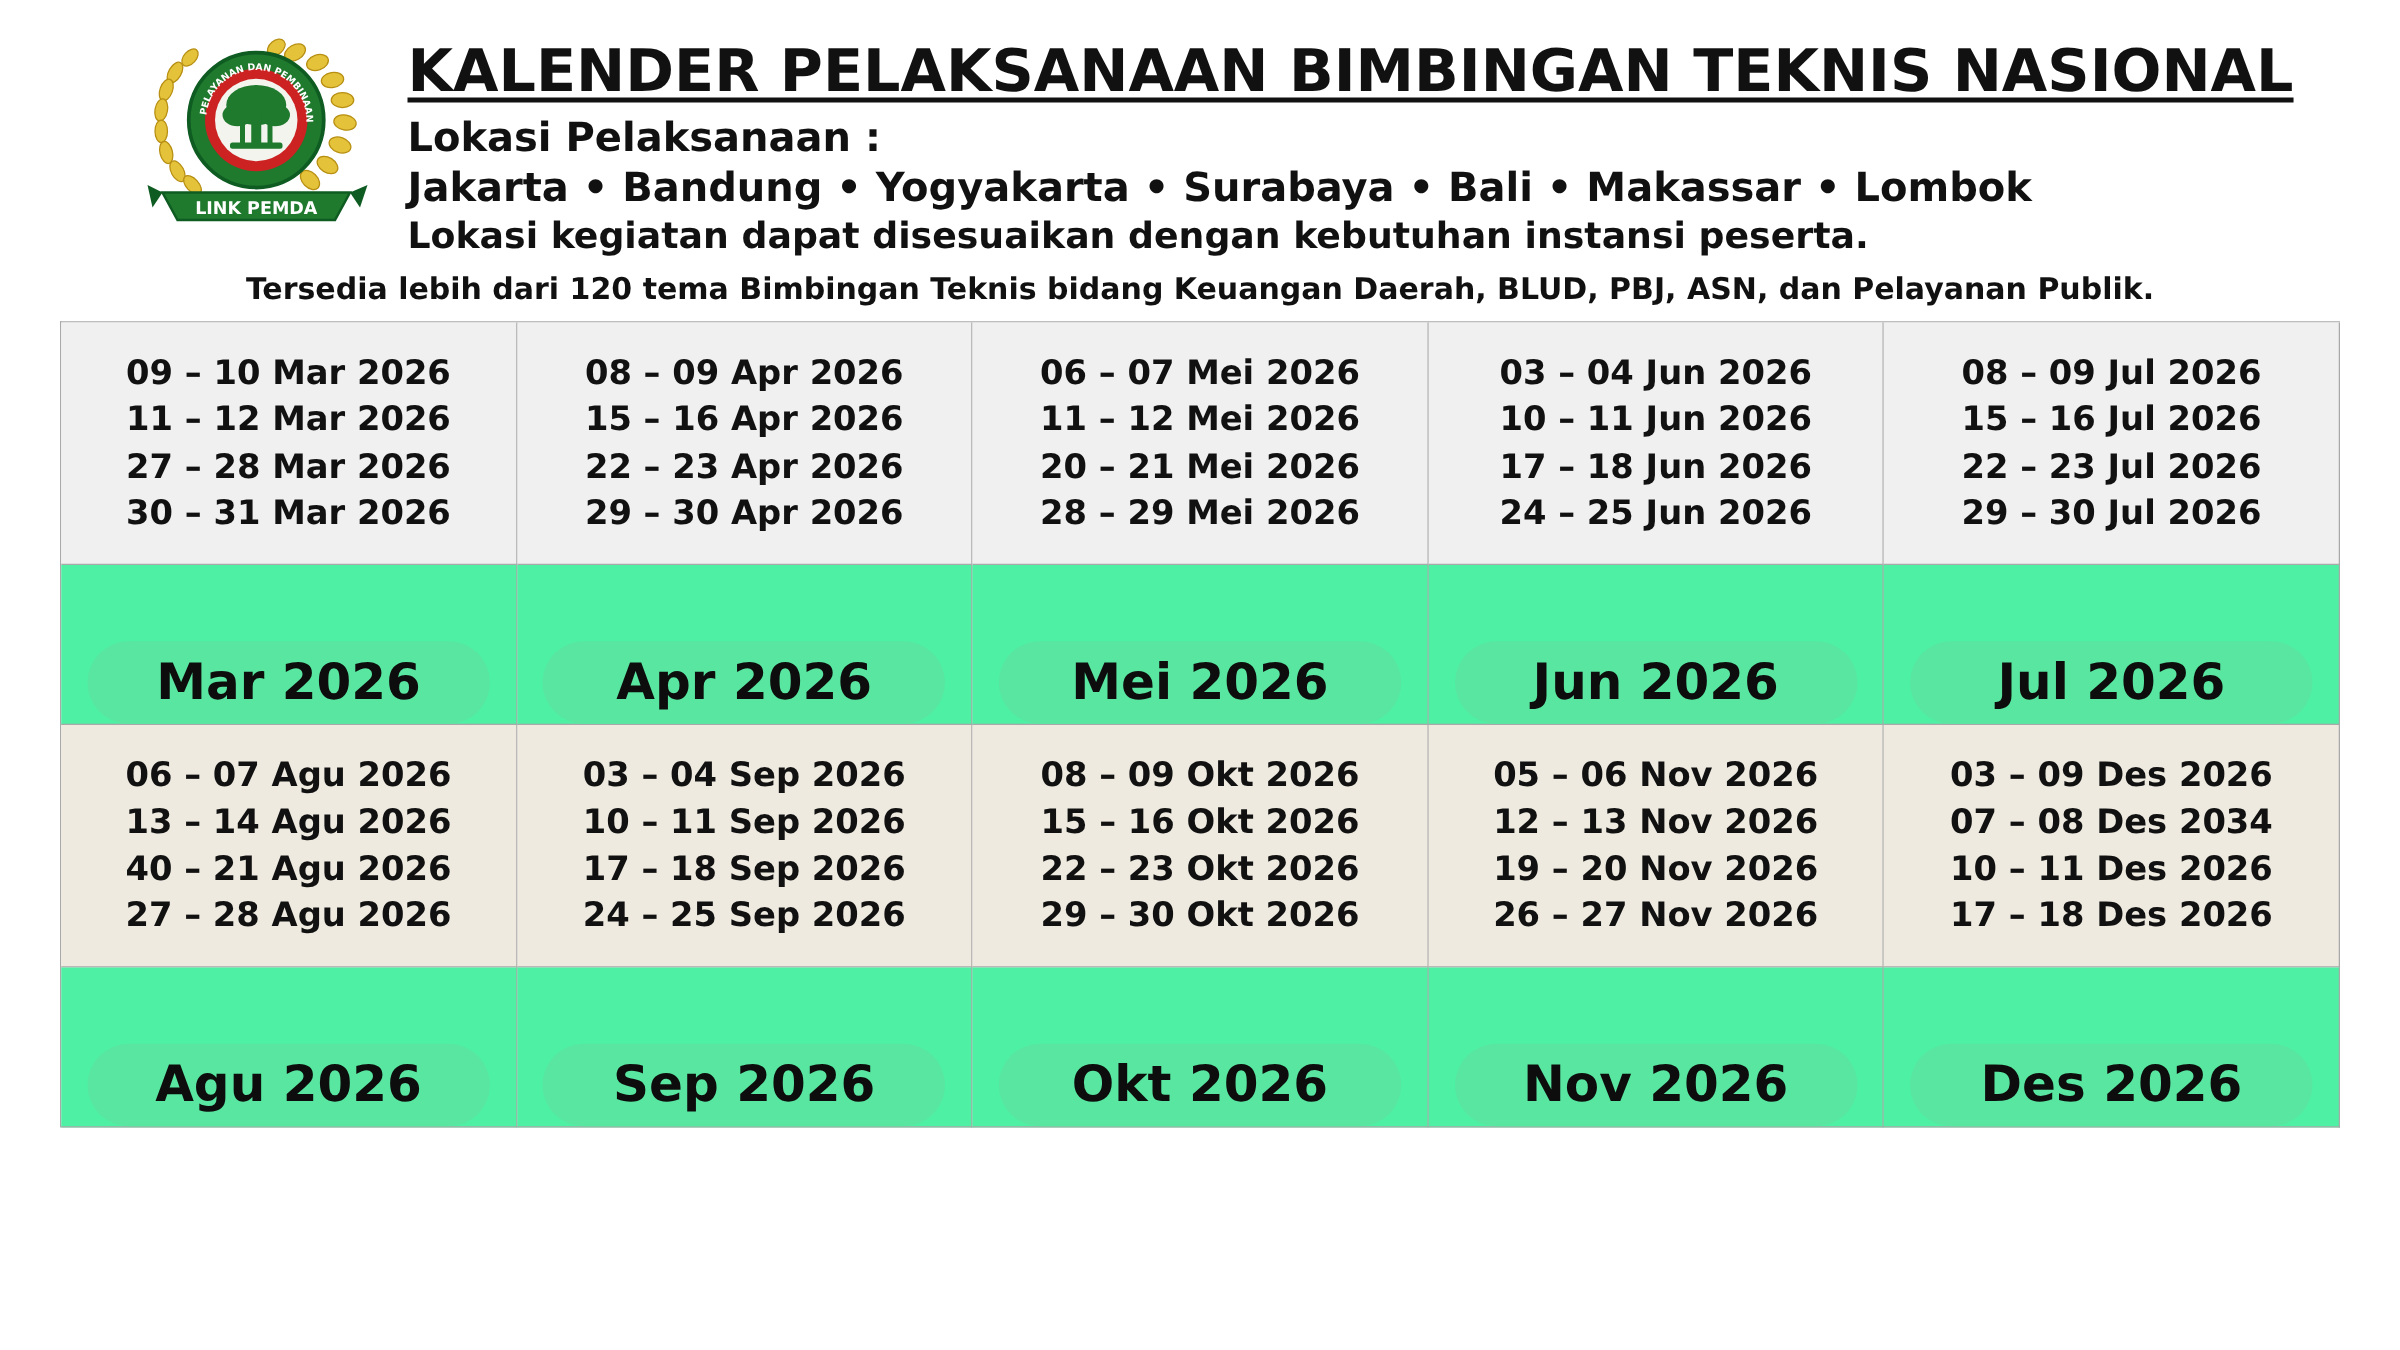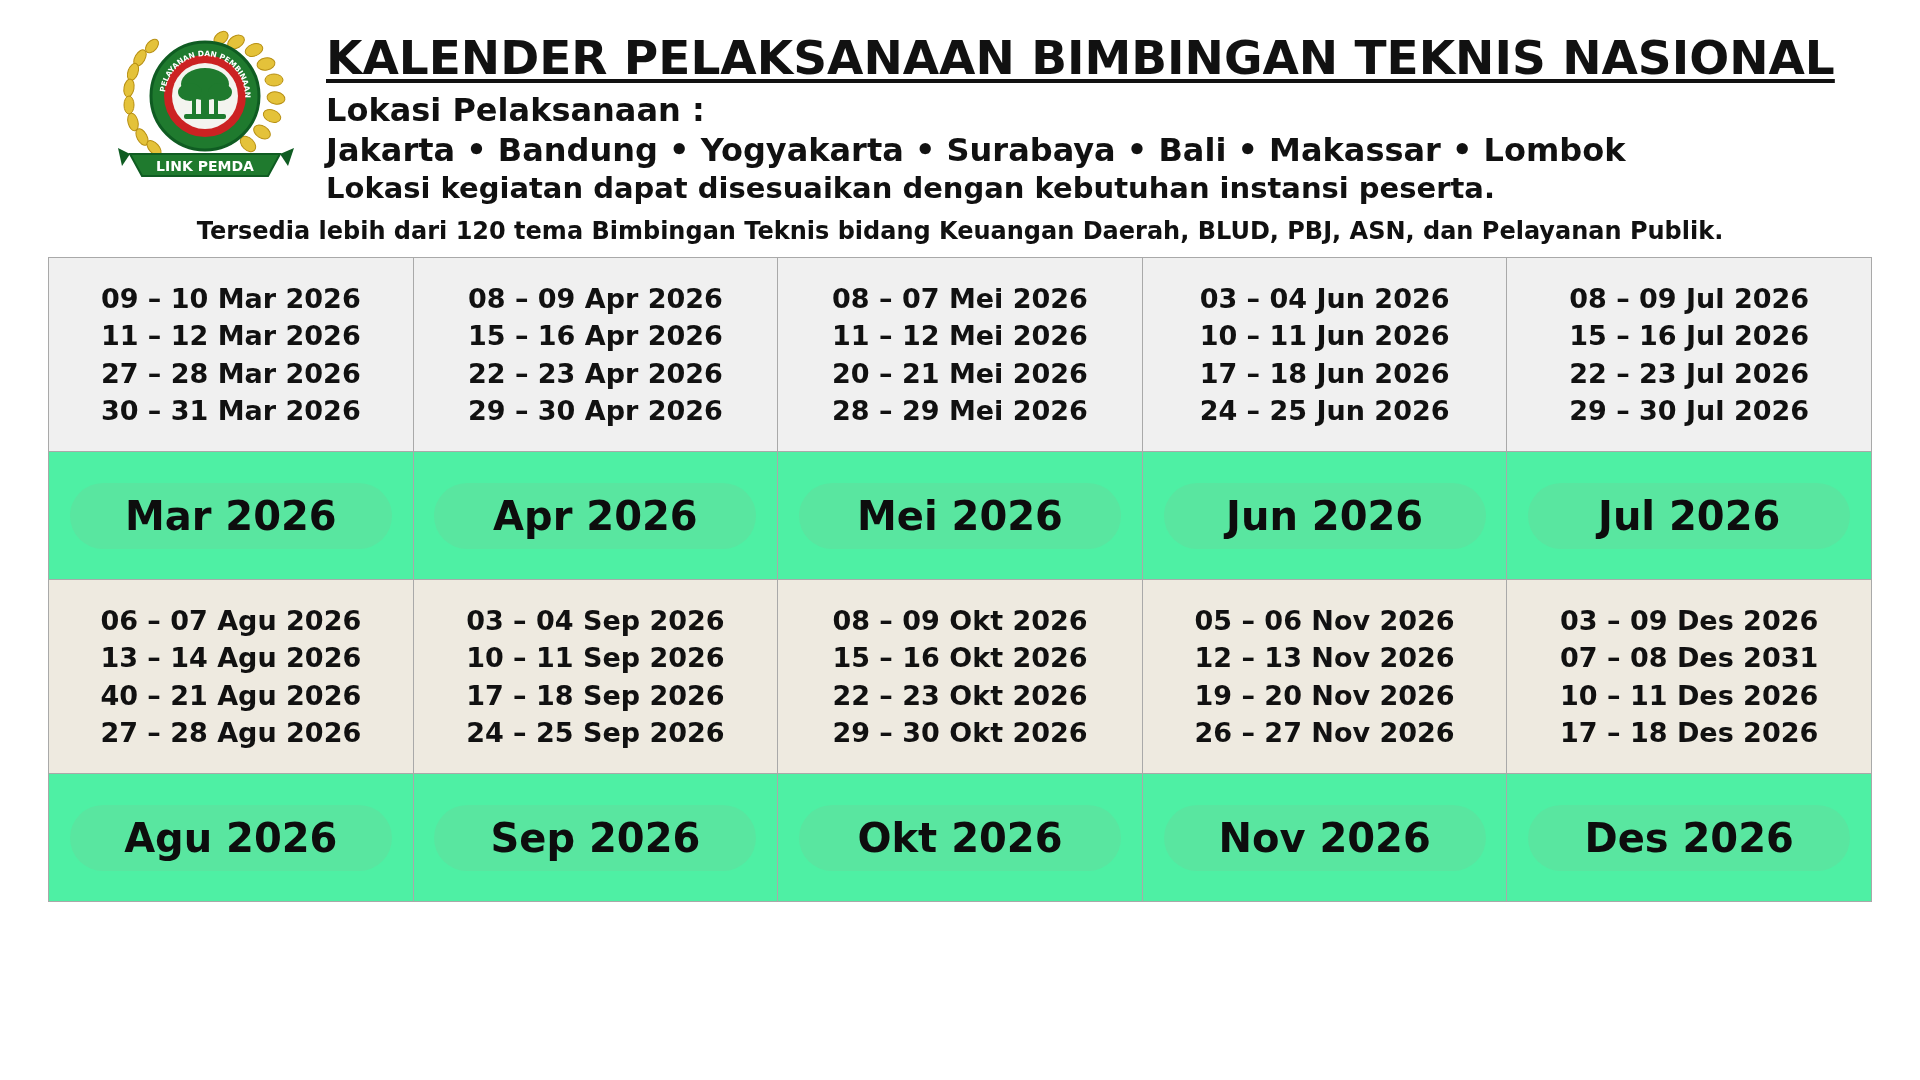--- a/index.html
+++ b/index.html
@@ -105,21 +105,21 @@
     font-weight: bold;
     line-height: 1.38;
     letter-spacing: 0px;
     white-space: nowrap;
   }
 
   
   .months-row .cell {
     background: #4ef0a4;
     display: flex;
-    align-items: center;
+    align-items: flex-end;
     justify-content: center;
     height: 128px;
   }
   .month-pill {
     background: #59e6a0;
     border-radius: 38px;
     padding: 10px 46px;
     font-size: 40px;
     font-weight: bold;
     color: #0d0d0d;
@@ -215,21 +215,21 @@
       <div class="cell">
         <div class="dates">
           <div class="date-line">08 – 09 Apr 2026</div>
           <div class="date-line">15 – 16 Apr 2026</div>
           <div class="date-line">22 – 23 Apr 2026</div>
           <div class="date-line">29 – 30 Apr 2026</div>
         </div>
       </div>
       <div class="cell">
         <div class="dates">
-          <div class="date-line">08 – 07 Mei 2026</div>
+          <div class="date-line">06 – 07 Mei 2026</div>
           <div class="date-line">11 – 12 Mei 2026</div>
           <div class="date-line">20 – 21 Mei 2026</div>
           <div class="date-line">28 – 29 Mei 2026</div>
         </div>
       </div>
       <div class="cell">
         <div class="dates">
           <div class="date-line">03 – 04 Jun 2026</div>
           <div class="date-line">10 – 11 Jun 2026</div>
           <div class="date-line">17 – 18 Jun 2026</div>
@@ -293,21 +293,21 @@
         <div class="dates">
           <div class="date-line">05 – 06 Nov 2026</div>
           <div class="date-line">12 – 13 Nov 2026</div>
           <div class="date-line">19 – 20 Nov 2026</div>
           <div class="date-line">26 – 27 Nov 2026</div>
         </div>
       </div>
       <div class="cell">
         <div class="dates">
           <div class="date-line">03 – 09 Des 2026</div>
-          <div class="date-line">07 – 08 Des 2031</div>
+          <div class="date-line">07 – 08 Des 2034</div>
           <div class="date-line">10 – 11 Des 2026</div>
           <div class="date-line">17 – 18 Des 2026</div>
         </div>
       </div>
     </div>
 
     <div class="row months-row">
       <div class="cell">
         <div class="month-pill">Agu 2026</div>
       </div>

